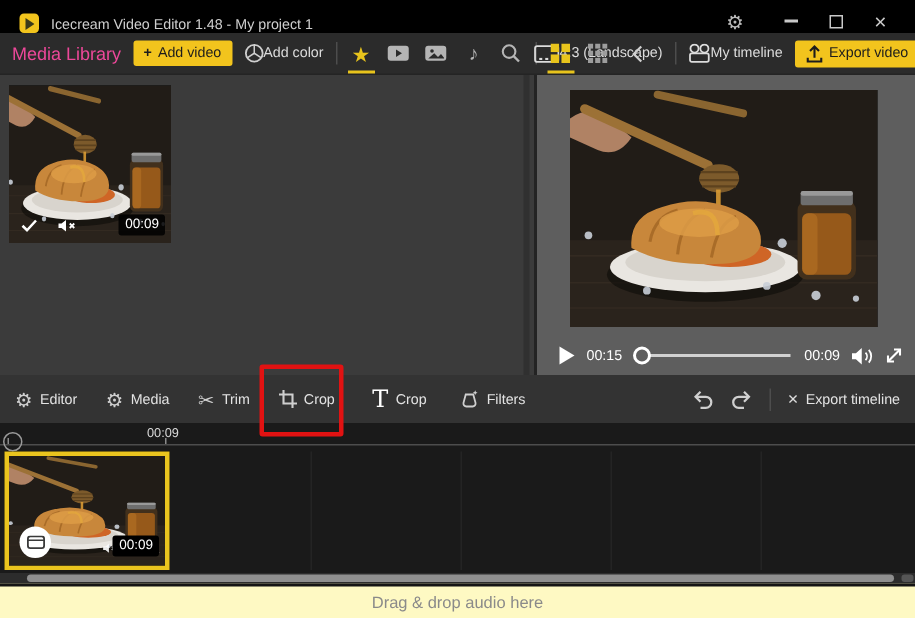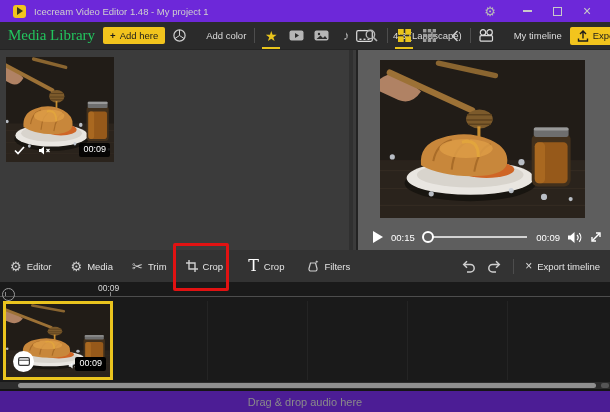--- a/index.html
+++ b/index.html
@@ -1,42 +1,42 @@
 <!DOCTYPE html>
 <html><head>
 <meta charset="utf-8">
 <style>
   * { margin:0; padding:0; box-sizing:border-box; }
   html,body { width:610px; height:412px; overflow:hidden; }
   body { font-family:"Liberation Sans",sans-serif; background:#1a1a1a; position:relative; color:#ddd; }
   #app { position:absolute; inset:0; width:610px; height:412px; }
 
   
-  #titlebar { position:absolute; top:0; left:0; right:0; height:22px; background:#6d28d9;
-    display:flex; align-items:center; padding:0 12px 0 13px; gap:8px; }
+  #titlebar { position:absolute; top:0; left:0; right:0; height:22px; background:#000000;
+    display:flex; align-items:flex-end; padding:0 12px 0 13px; gap:8px; }
   .app-icon { width:13px; height:13px; background:#f2c41d; border-radius:3px; flex:0 0 auto;
     display:flex; align-items:center; justify-content:center; }
   .app-icon svg { display:block; }
   #titlebar .title { font-size:9.5px; color:#cfcfcf; flex:1; white-space:nowrap; }
   .tb-ico { color:#b9b9b9; font-size:13px; line-height:1; display:flex; align-items:center; justify-content:center; width:16px; height:16px; cursor:default; }
   .win-min { width:9px; height:2px; background:#c9c9c9; align-self:center; }
   .win-max { width:9px; height:9px; border:1.3px solid #c9c9c9; }
   .win-btn { width:22px; height:16px; display:flex; align-items:center; justify-content:center; }
   .win-close { font-size:14px; color:#c9c9c9; line-height:1; }
   #titlebar .gear { margin-right:10px; }
 
   
   #header { position:absolute; top:22px; left:0; right:0; height:28px; background:#2b2b2b;
     display:flex; align-items:center; border-bottom:1px solid #242424; }
   #header-left { width:356px; flex:0 0 auto; display:flex; align-items:center; padding:0 8px; gap:8px; }
   #header-right { flex:1; display:flex; align-items:center; justify-content:flex-end; padding-right:5px; gap:8px; }
-  .lib-title { font-size:15px; color:#22c55e; white-space:nowrap;font-family:Liberation Serif, serif; }
+  .lib-title { font-size:12px; color:#ec4899; white-space:nowrap; }
   .btn-yellow { background:#f2c41d; color:#1c1c1c; font-size:9.5px; padding:3px 7px; border-radius:2px;
     display:flex; align-items:center; gap:4px; white-space:nowrap; cursor:pointer; }
-  .btn-plain { display:flex; align-items:center; gap:20px; color:#dcdcdc; font-size:9.5px; white-space:nowrap; cursor:pointer; }
+  .btn-plain { display:flex; align-items:center; gap:0; color:#dcdcdc; font-size:9.5px; white-space:nowrap; cursor:pointer; }
   .vsep { width:1px; height:15px; background:#4d4d4d; flex:0 0 auto; }
   .ico-group { display:flex; align-items:center; gap:9px; }
   .hico { position:relative; display:flex; align-items:center; justify-content:center; width:16px; height:18px; cursor:pointer; }
   .hico.active::after { content:""; position:absolute; left:-1px; right:-1px; bottom:-4px; height:2px; background:#e8c41c; }
   .star-g { color:#e8c41c; font-size:14px; line-height:1; }
   .music-g { color:#b5b5b5; font-size:13px; line-height:1; }
   .chev { margin-left:6px; }
 
   
   #library { position:absolute; top:50px; left:0; width:356px; height:200px; background:#3b3b3b; }
@@ -81,21 +81,21 @@
   .clip { position:absolute; left:3px; top:19px; width:110px; height:79px; border:3px solid #eac41e;
     background:#000; cursor:pointer; }
   .clip-type { position:absolute; left:7px; bottom:5px; width:21px; height:21px; background:#fff;
     border-radius:50%; display:flex; align-items:center; justify-content:center; }
   .clip-mute { position:absolute; right:32px; bottom:8px; opacity:.9; }
   .clip-badge { position:absolute; right:4px; bottom:6px; background:#000; color:#fff; font-size:9px;
     padding:1px 4px; border-radius:2px; line-height:1.3; }
   .hscroll { position:absolute; top:100px; left:0; right:0; height:7px; background:#2c2c2c; }
   .hscroll .thumb { position:absolute; left:18px; top:1px; width:578px; height:5px; background:#8f8f8f; border-radius:3px; cursor:pointer; }
   .hscroll .nub { position:absolute; right:1px; top:1px; width:8px; height:5px; background:#555; border-radius:2px; }
-  #audio-strip { position:absolute; top:107px; left:0; right:0; bottom:0; background:#4c1d95;
+  #audio-strip { position:absolute; top:107px; left:0; right:0; bottom:0; background:#fef9c3;
     border-top:2px solid #151515; display:flex; align-items:center; justify-content:center; }
   #audio-strip span { color:#8a8a8a; font-size:11px; }
 
   
   #red-annotation { position:absolute; left:173px; top:243px; width:56px; height:48px;
     border:3px solid #e11212; border-radius:2px; z-index:60; pointer-events:none; }
 
   svg { display:block; }
 </style>
 </head>
@@ -161,21 +161,21 @@
     <span class="win-btn">
         <span class="win-close">×</span>
       </span>
   </div>
 
   <div id="header">
     <div id="header-left">
       <span class="lib-title">Media Library</span>
       <span class="btn-yellow">
         <b>+</b>
-        <span>Add here</span>
+        <span>Add video</span>
       </span>
       <span class="btn-plain">
         <svg width="13" height="13" viewBox="0 0 13 13">
           <circle cx="6.5" cy="6.5" r="5.6" fill="none" stroke="#cfcfcf" stroke-width="1.2"></circle>
           <path d="M6.5 6.5V1 M6.5 6.5L1.8 9.6 M6.5 6.5L11.2 9.6" stroke="#cfcfcf" stroke-width="1"></path>
         </svg>
         <span>Add color</span>
       </span>
       <span class="vsep"></span>
       <span class="ico-group">

